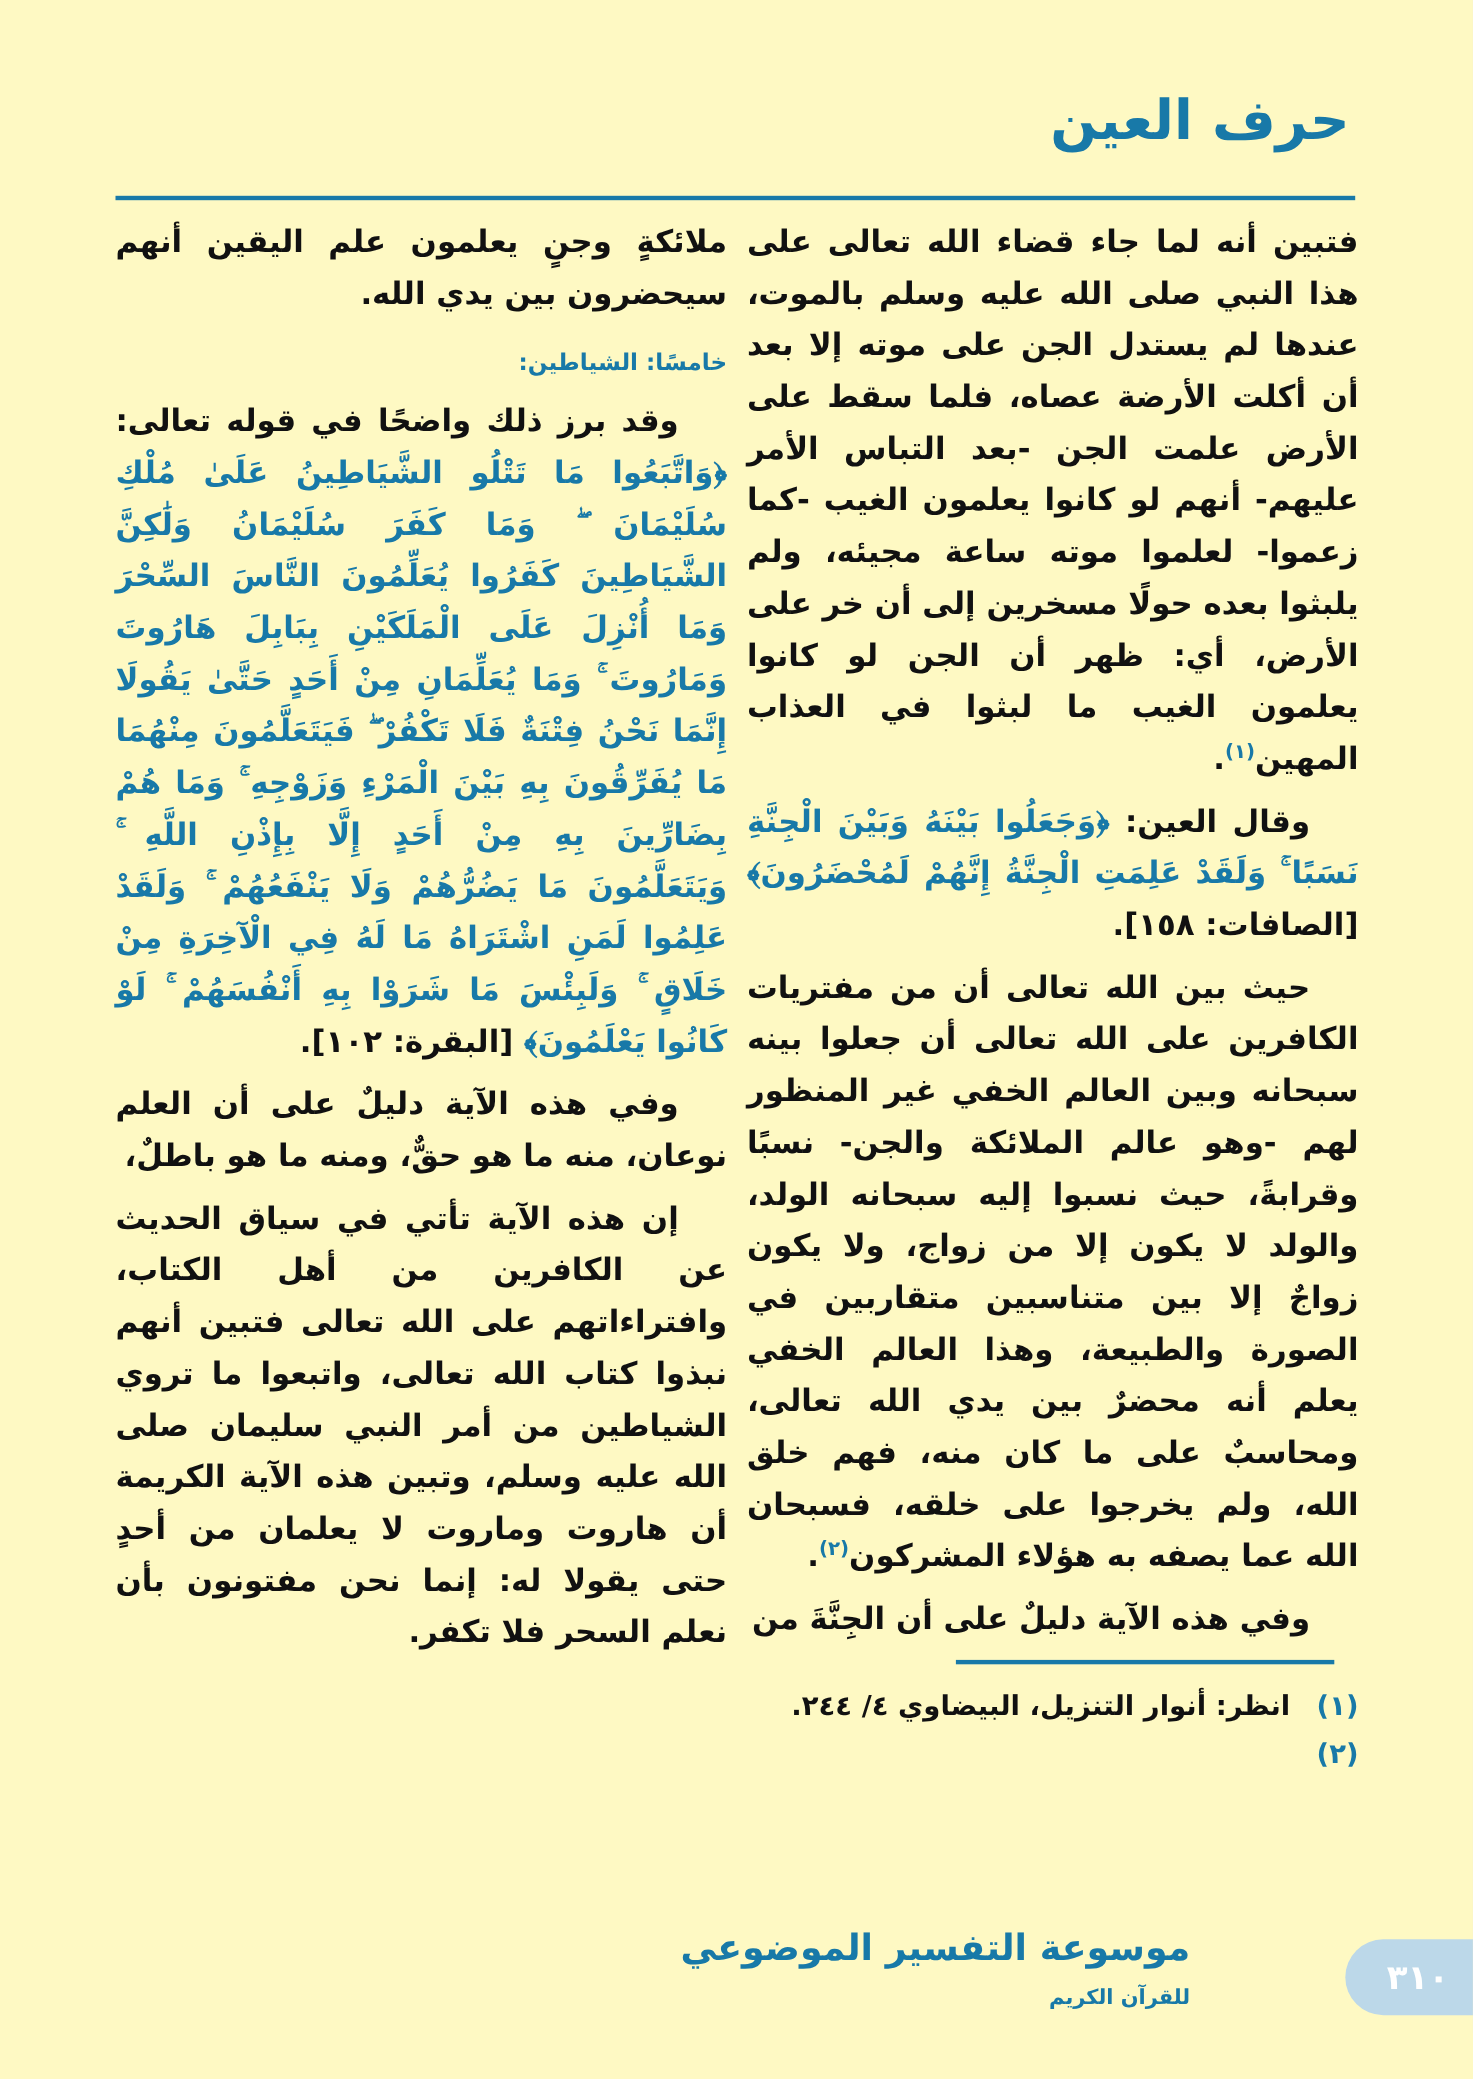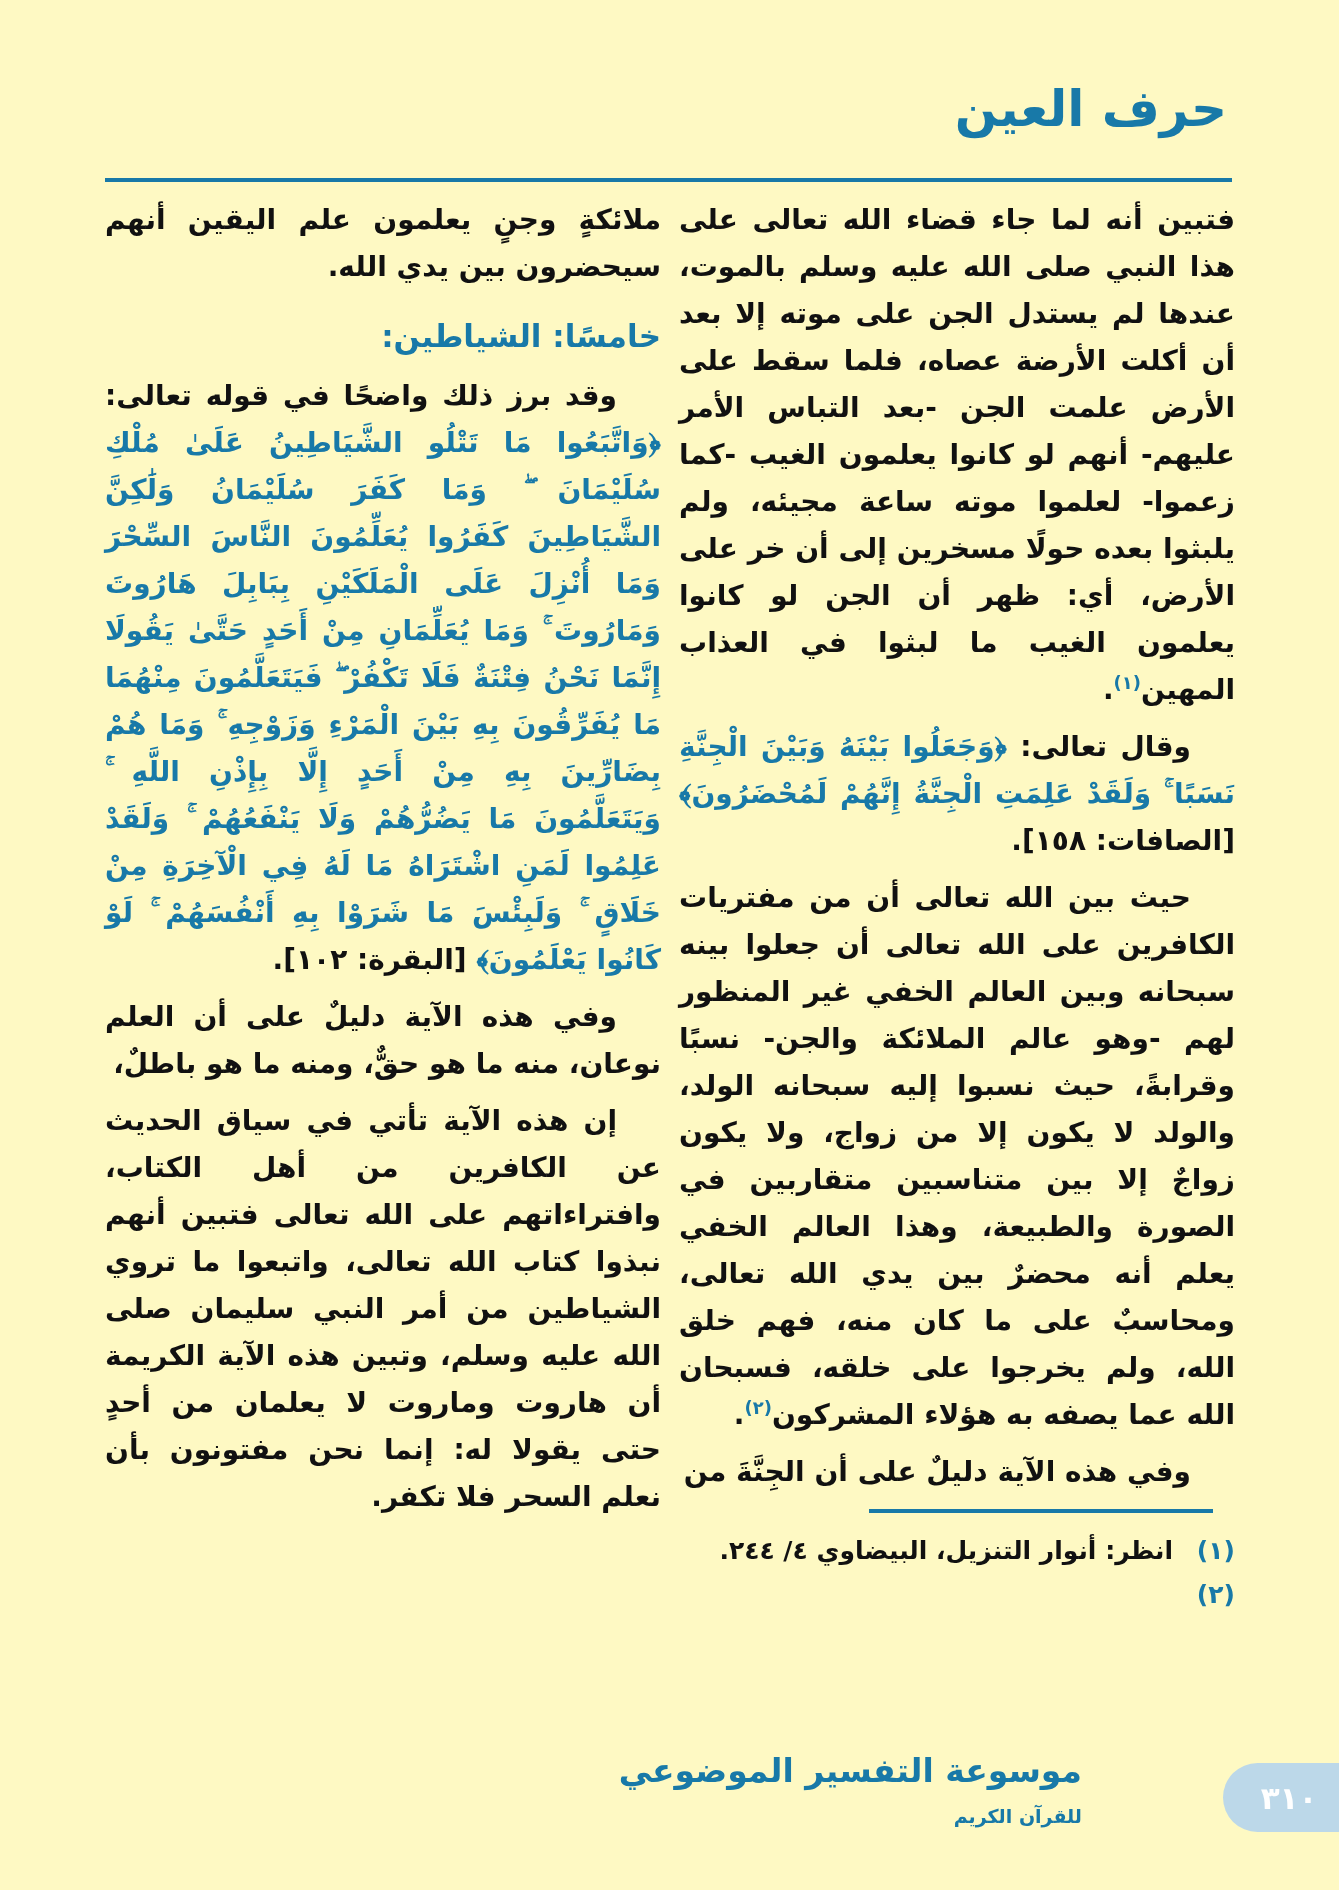--- a/index.html
+++ b/index.html
@@ -51,21 +51,21 @@
   .ref { color: #111111; }
   sup.fn-marker {
     color: #1879a8;
     font-size: 18px;
     line-height: 0;
     vertical-align: super;
     font-weight: bold;
   }
   .heading {
     margin: 26px 0 16px 0;
-    font-size: 31px;
+    font-size: 21px;
     font-weight: bold;
     color: #1879a8;
     line-height: 1.3;
   }
   
   .fn-sep {
     width: 344px;
     height: 4px;
     background: #1879a8;
     margin: 14px 22px 16px 0;
@@ -110,21 +110,21 @@
 <body>
 
 <div class="page">
 
   <div class="chapter-title">حرف العين</div>
   <div class="header-rule"></div>
 
   <div class="col col-right">
     <p class="para no-indent"><span>فتبين أنه لما جاء قضاء الله تعالى على هذا النبي صلى الله عليه وسلم بالموت، عندها لم يستدل الجن على موته إلا بعد أن أكلت الأرضة عصاه، فلما سقط على الأرض علمت الجن -بعد التباس الأمر عليهم- أنهم لو كانوا يعلمون الغيب -كما زعموا- لعلموا موته ساعة مجيئه، ولم يلبثوا بعده حولًا مسخرين إلى أن خر على الأرض، أي: ظهر أن الجن لو كانوا يعلمون الغيب ما لبثوا في العذاب المهين</span><sup class="fn-marker">(١)</sup><span>.</span></p>
 
-    <p class="para"><span>وقال تعالى: </span><span class="verse">﴿وَجَعَلُوا بَيْنَهُ وَبَيْنَ الْجِنَّةِ نَسَبًا ۚ وَلَقَدْ عَلِمَتِ الْجِنَّةُ إِنَّهُمْ لَمُحْضَرُونَ﴾ </span><span class="ref">[الصافات: ١٥٨].</span></p>
+    <p class="para"><span>وقال العين: </span><span class="verse">﴿وَجَعَلُوا بَيْنَهُ وَبَيْنَ الْجِنَّةِ نَسَبًا ۚ وَلَقَدْ عَلِمَتِ الْجِنَّةُ إِنَّهُمْ لَمُحْضَرُونَ﴾ </span><span class="ref">[الصافات: ١٥٨].</span></p>
 
     <p class="para"><span>حيث بين الله تعالى أن من مفتريات الكافرين على الله تعالى أن جعلوا بينه سبحانه وبين العالم الخفي غير المنظور لهم -وهو عالم الملائكة والجن- نسبًا وقرابةً، حيث نسبوا إليه سبحانه الولد، والولد لا يكون إلا من زواج، ولا يكون زواجٌ إلا بين متناسبين متقاربين في الصورة والطبيعة، وهذا العالم الخفي يعلم أنه محضرٌ بين يدي الله تعالى، ومحاسبٌ على ما كان منه، فهم خلق الله، ولم يخرجوا على خلقه، فسبحان الله عما يصفه به هؤلاء المشركون</span><sup class="fn-marker">(٢)</sup><span>.</span></p>
 
     <p class="para"><span>وفي هذه الآية دليلٌ على أن الجِنَّةَ من</span></p>
 
     <div class="fn-sep"></div>
 
     <div class="footnotes">
       <div class="footnote">
         <span class="fn-num">(١)</span>

